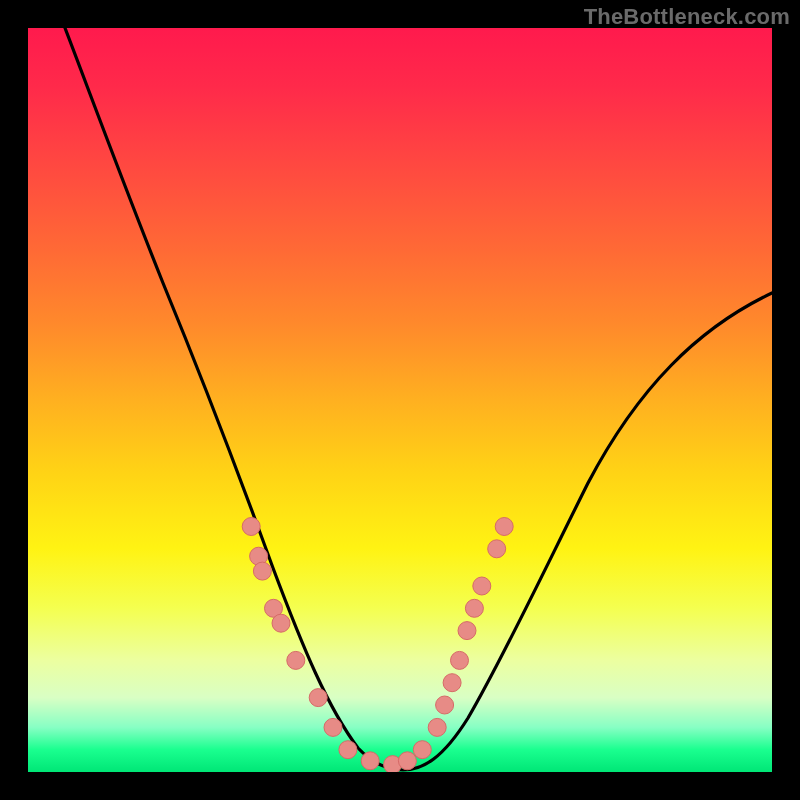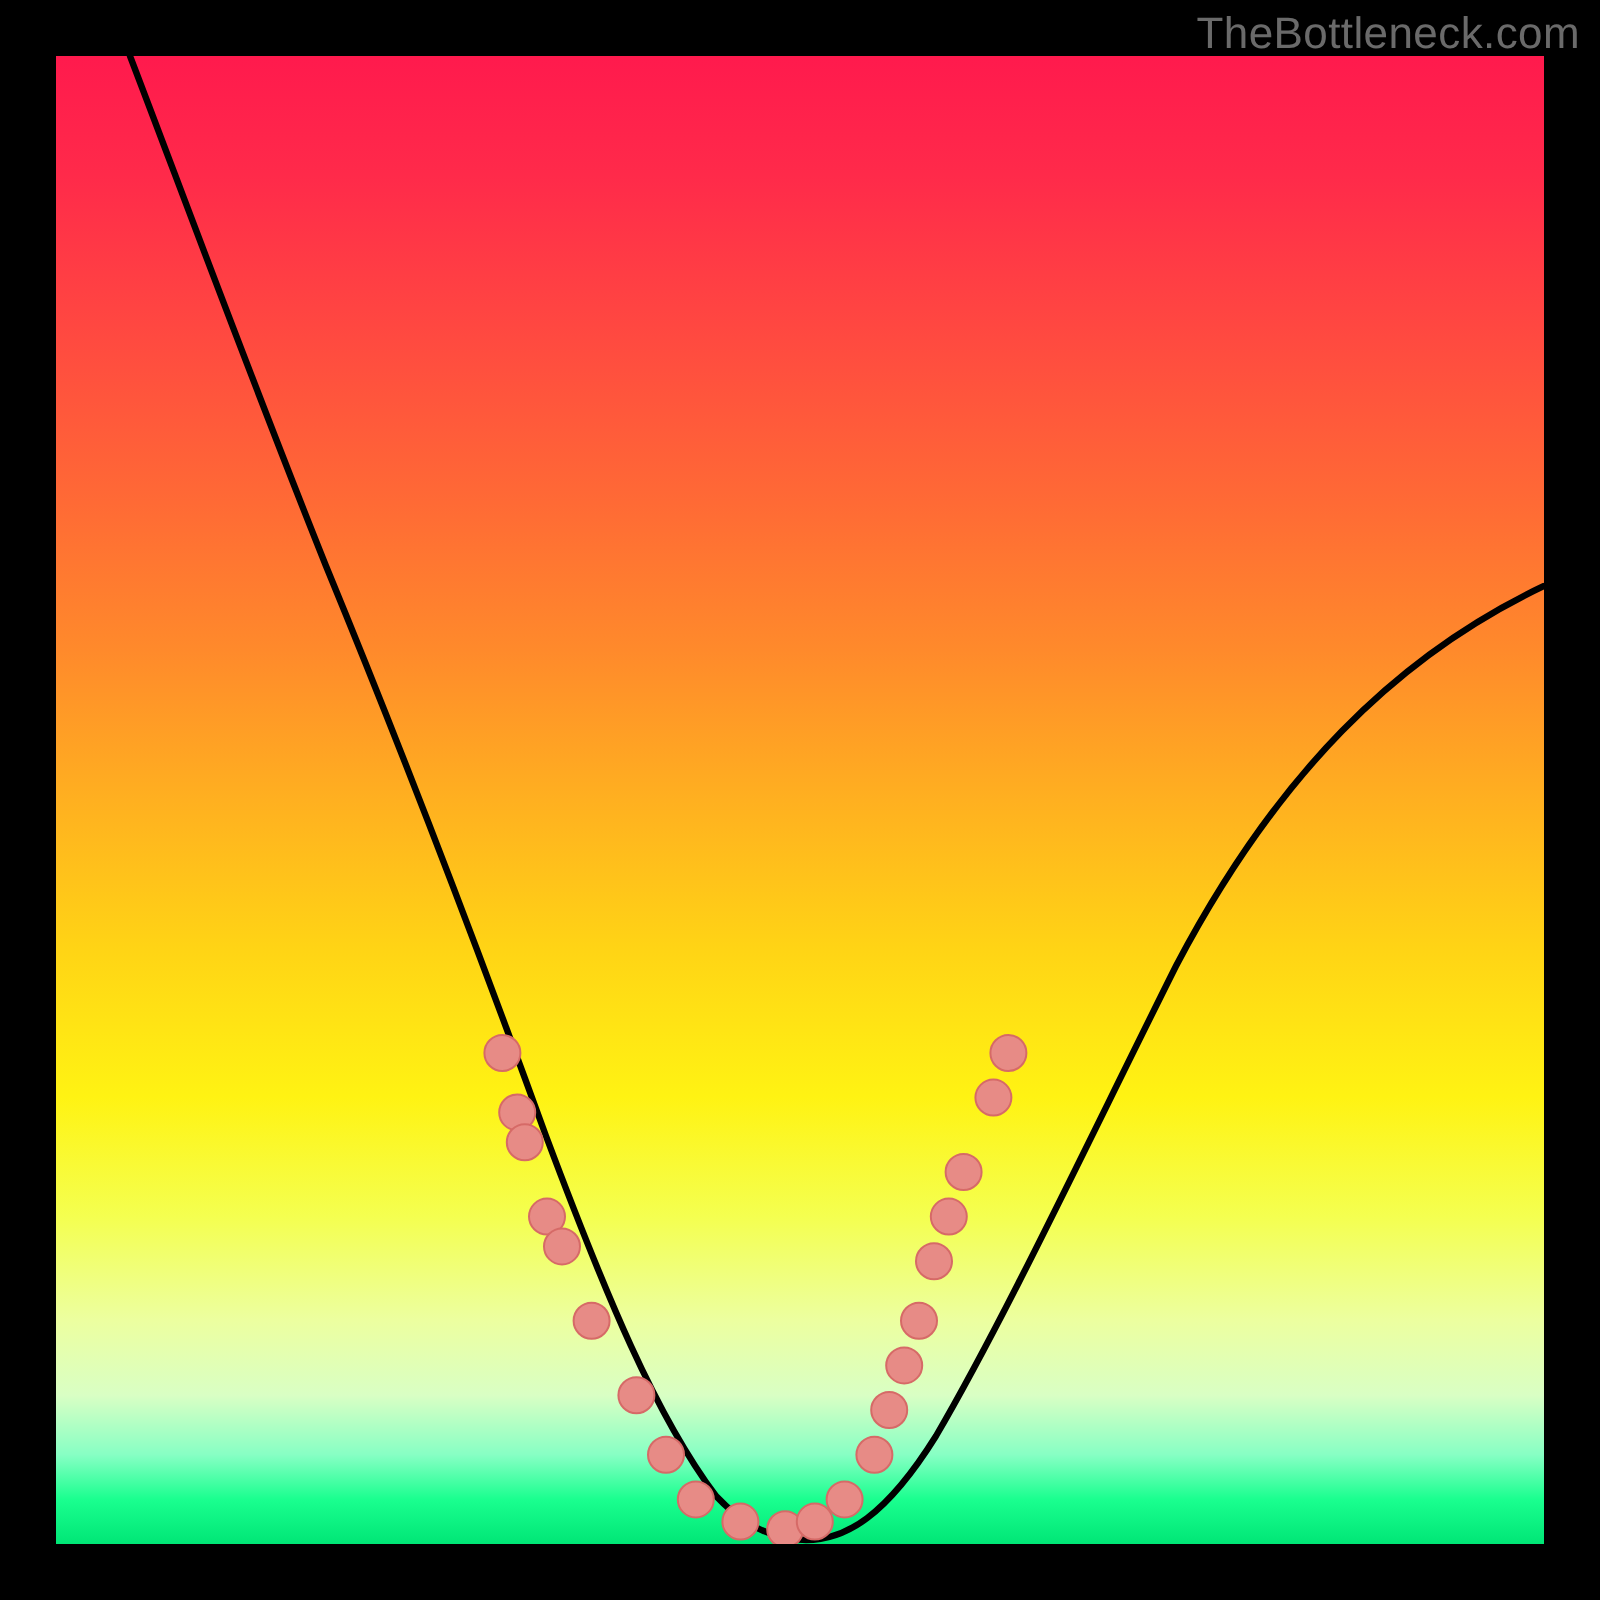--- a/index.html
+++ b/index.html
@@ -50,21 +50,21 @@
     position: absolute;
     inset: 0;
   }
   .watermark {
     position: absolute;
     top: 4px;
     right: 10px;
     color: #6a6a6a;
     font-size: 22px;
     letter-spacing: 0.2px;
-    font-weight: 400;
+    font-weight: 700;
     user-select: none;
   }
 </style>
 </head>
 <body>
 
 <div class="frame">
   <div class="plot">
     <div class="gradient"></div>
     <svg class="curves" viewBox="0 0 744 744" preserveAspectRatio="none">

